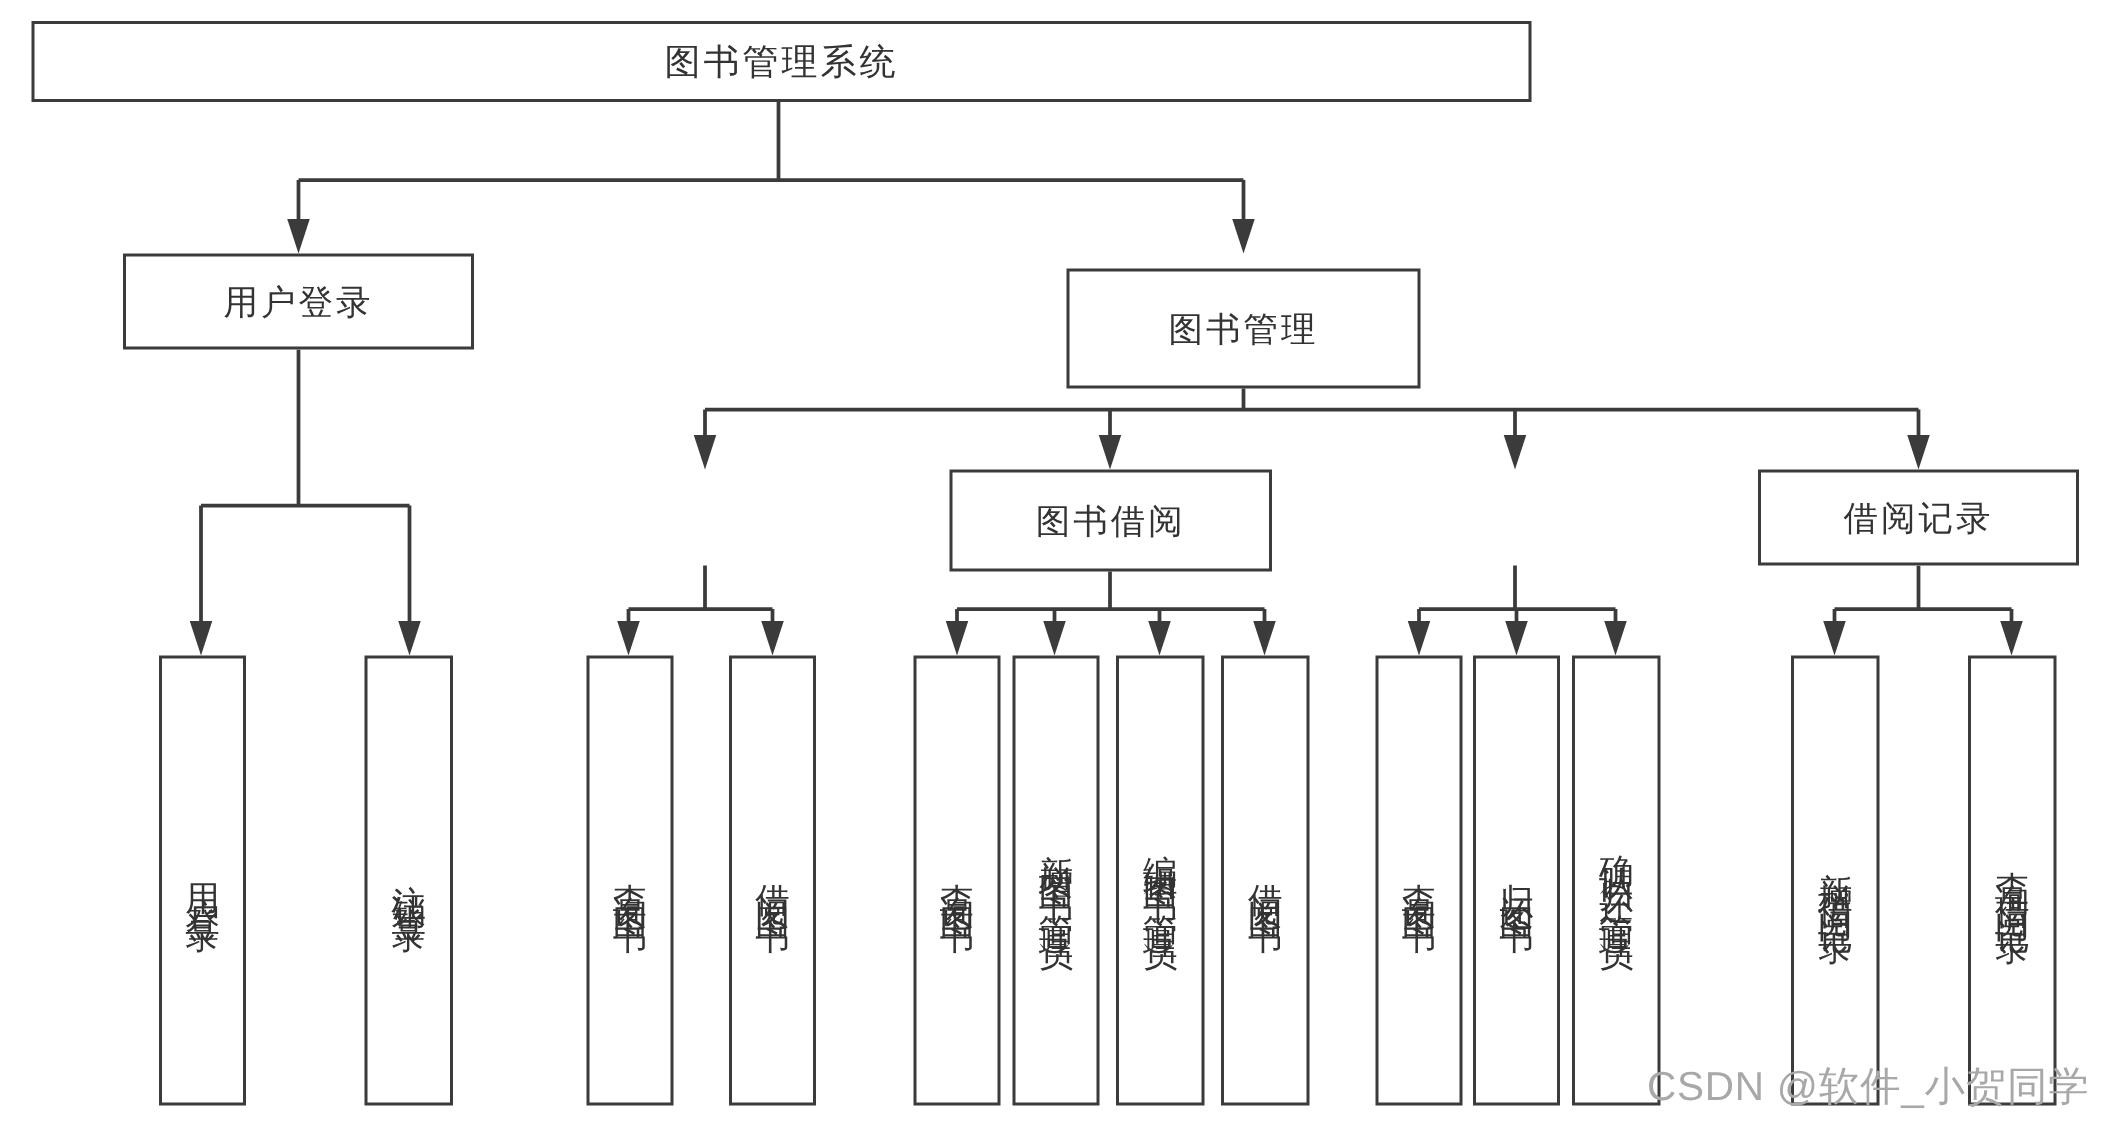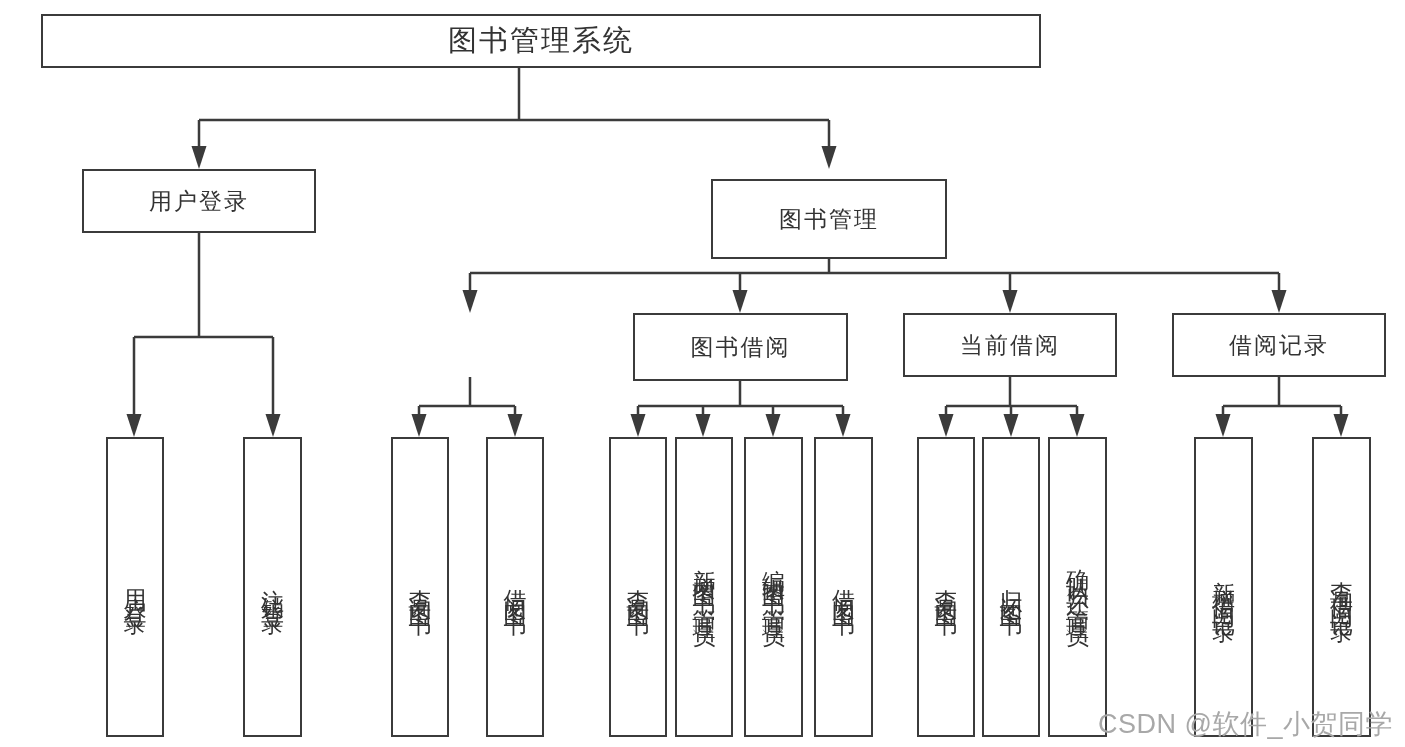--- a/index.html
+++ b/index.html
@@ -40,22 +40,21 @@
     align-items: center;
     justify-content: center;
     z-index: 1;
   }
   .box.h {
     font-size: 23px;
     letter-spacing: 2px;
     white-space: nowrap;
   }
   .box.rootbox {
-    font-size: 29px;
-    margin-left: 20px;
+    font-size: 24px;
   }
   .box.v span {
     writing-mode: vertical-rl;
     font-size: 23px;
     line-height: 1;
     letter-spacing: 8px;
   }
   .watermark {
     position: absolute;
     right: 12px;
@@ -114,21 +113,20 @@
       <polygon points="1333.5,414 1348.5,414 1341,437"></polygon>
     </g>
   </svg>
 
   <div class="box h rootbox" style="left:21px; top:14px; width:1000px; height:54px;">图书管理系统</div>
 
   <div class="box h" style="left:82px; top:169px; width:234px; height:64px;">用户登录</div>
   <div class="box h" style="left:711px; top:179px; width:236px; height:80px;">图书管理</div>
 
   <div class="box h" style="left:633px; top:313px; width:215px; height:68px;">图书借阅</div>
-  <div class="box h" style="left:903px; top:313px; width:214px; height:64px;">当前借阅</div>
   <div class="box h" style="left:1172px; top:313px; width:214px; height:64px;">借阅记录</div>
 
   <div class="box v" style="left:106px; top:437px; width:58px; height:300px;">
     <span>用户登录</span>
   </div>
   <div class="box v" style="left:243px; top:437px; width:59px; height:300px;">
     <span>注销登录</span>
   </div>
   <div class="box v" style="left:391px; top:437px; width:58px; height:300px;">
     <span>查询图书</span>

